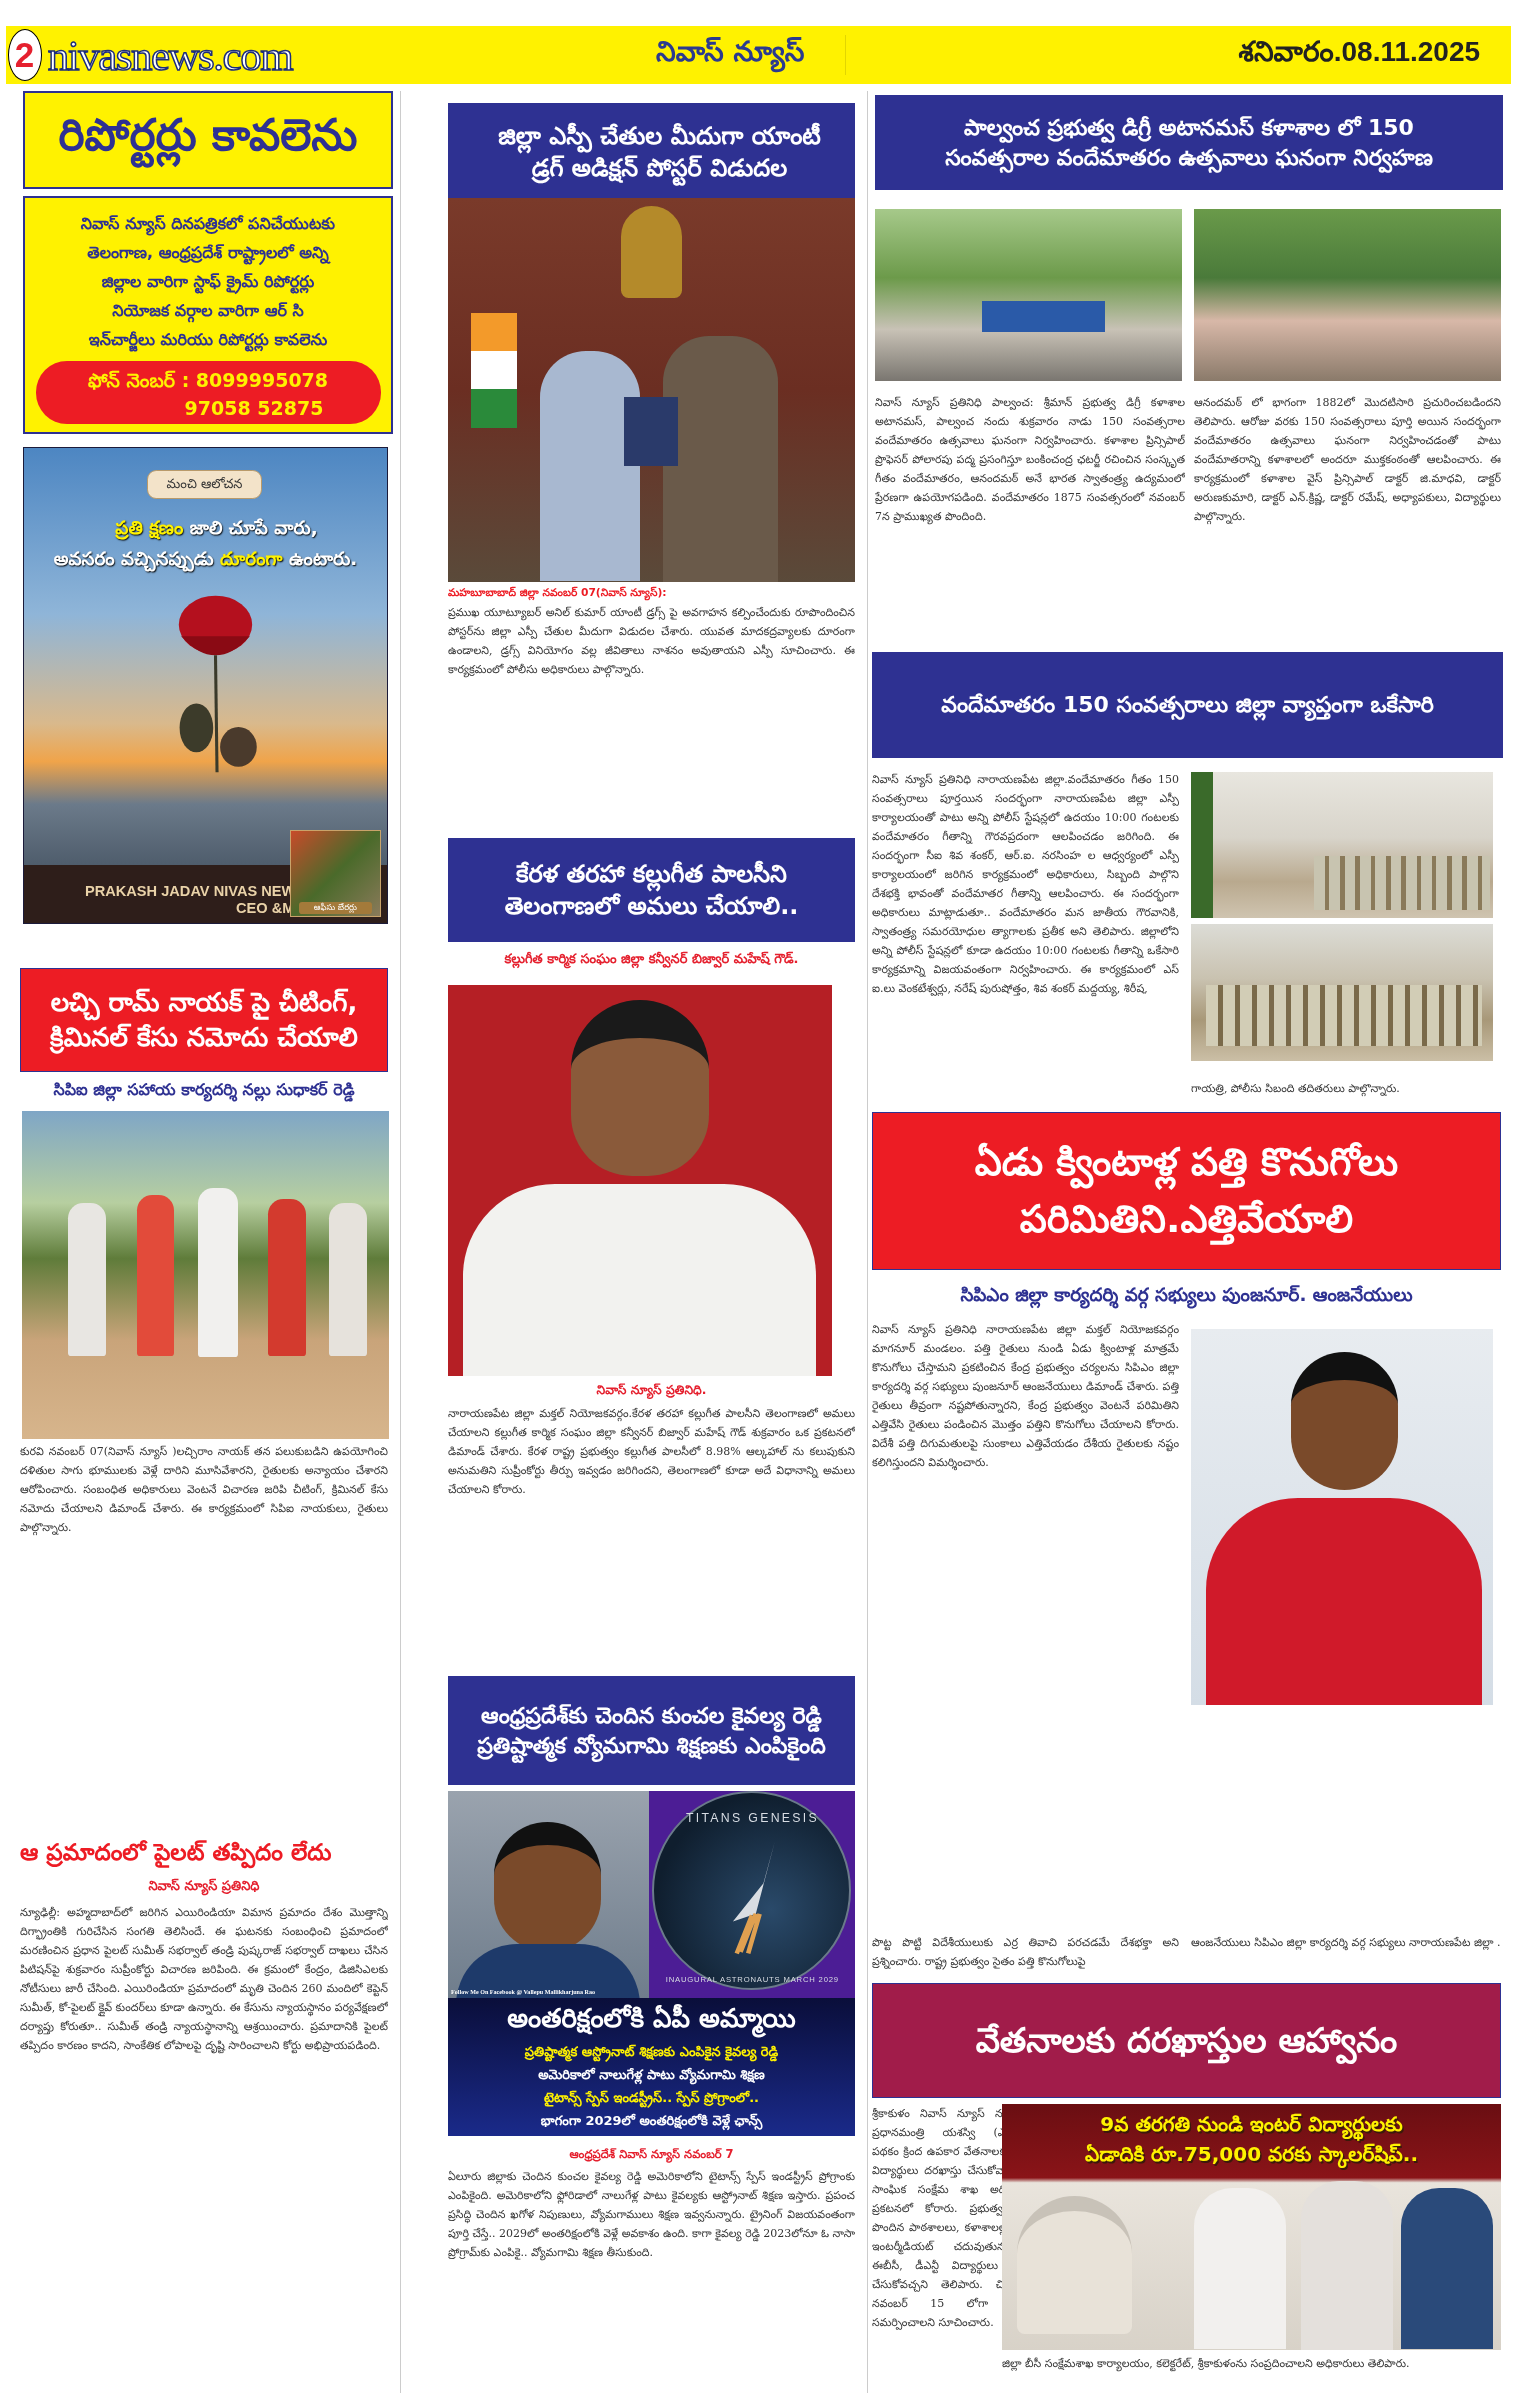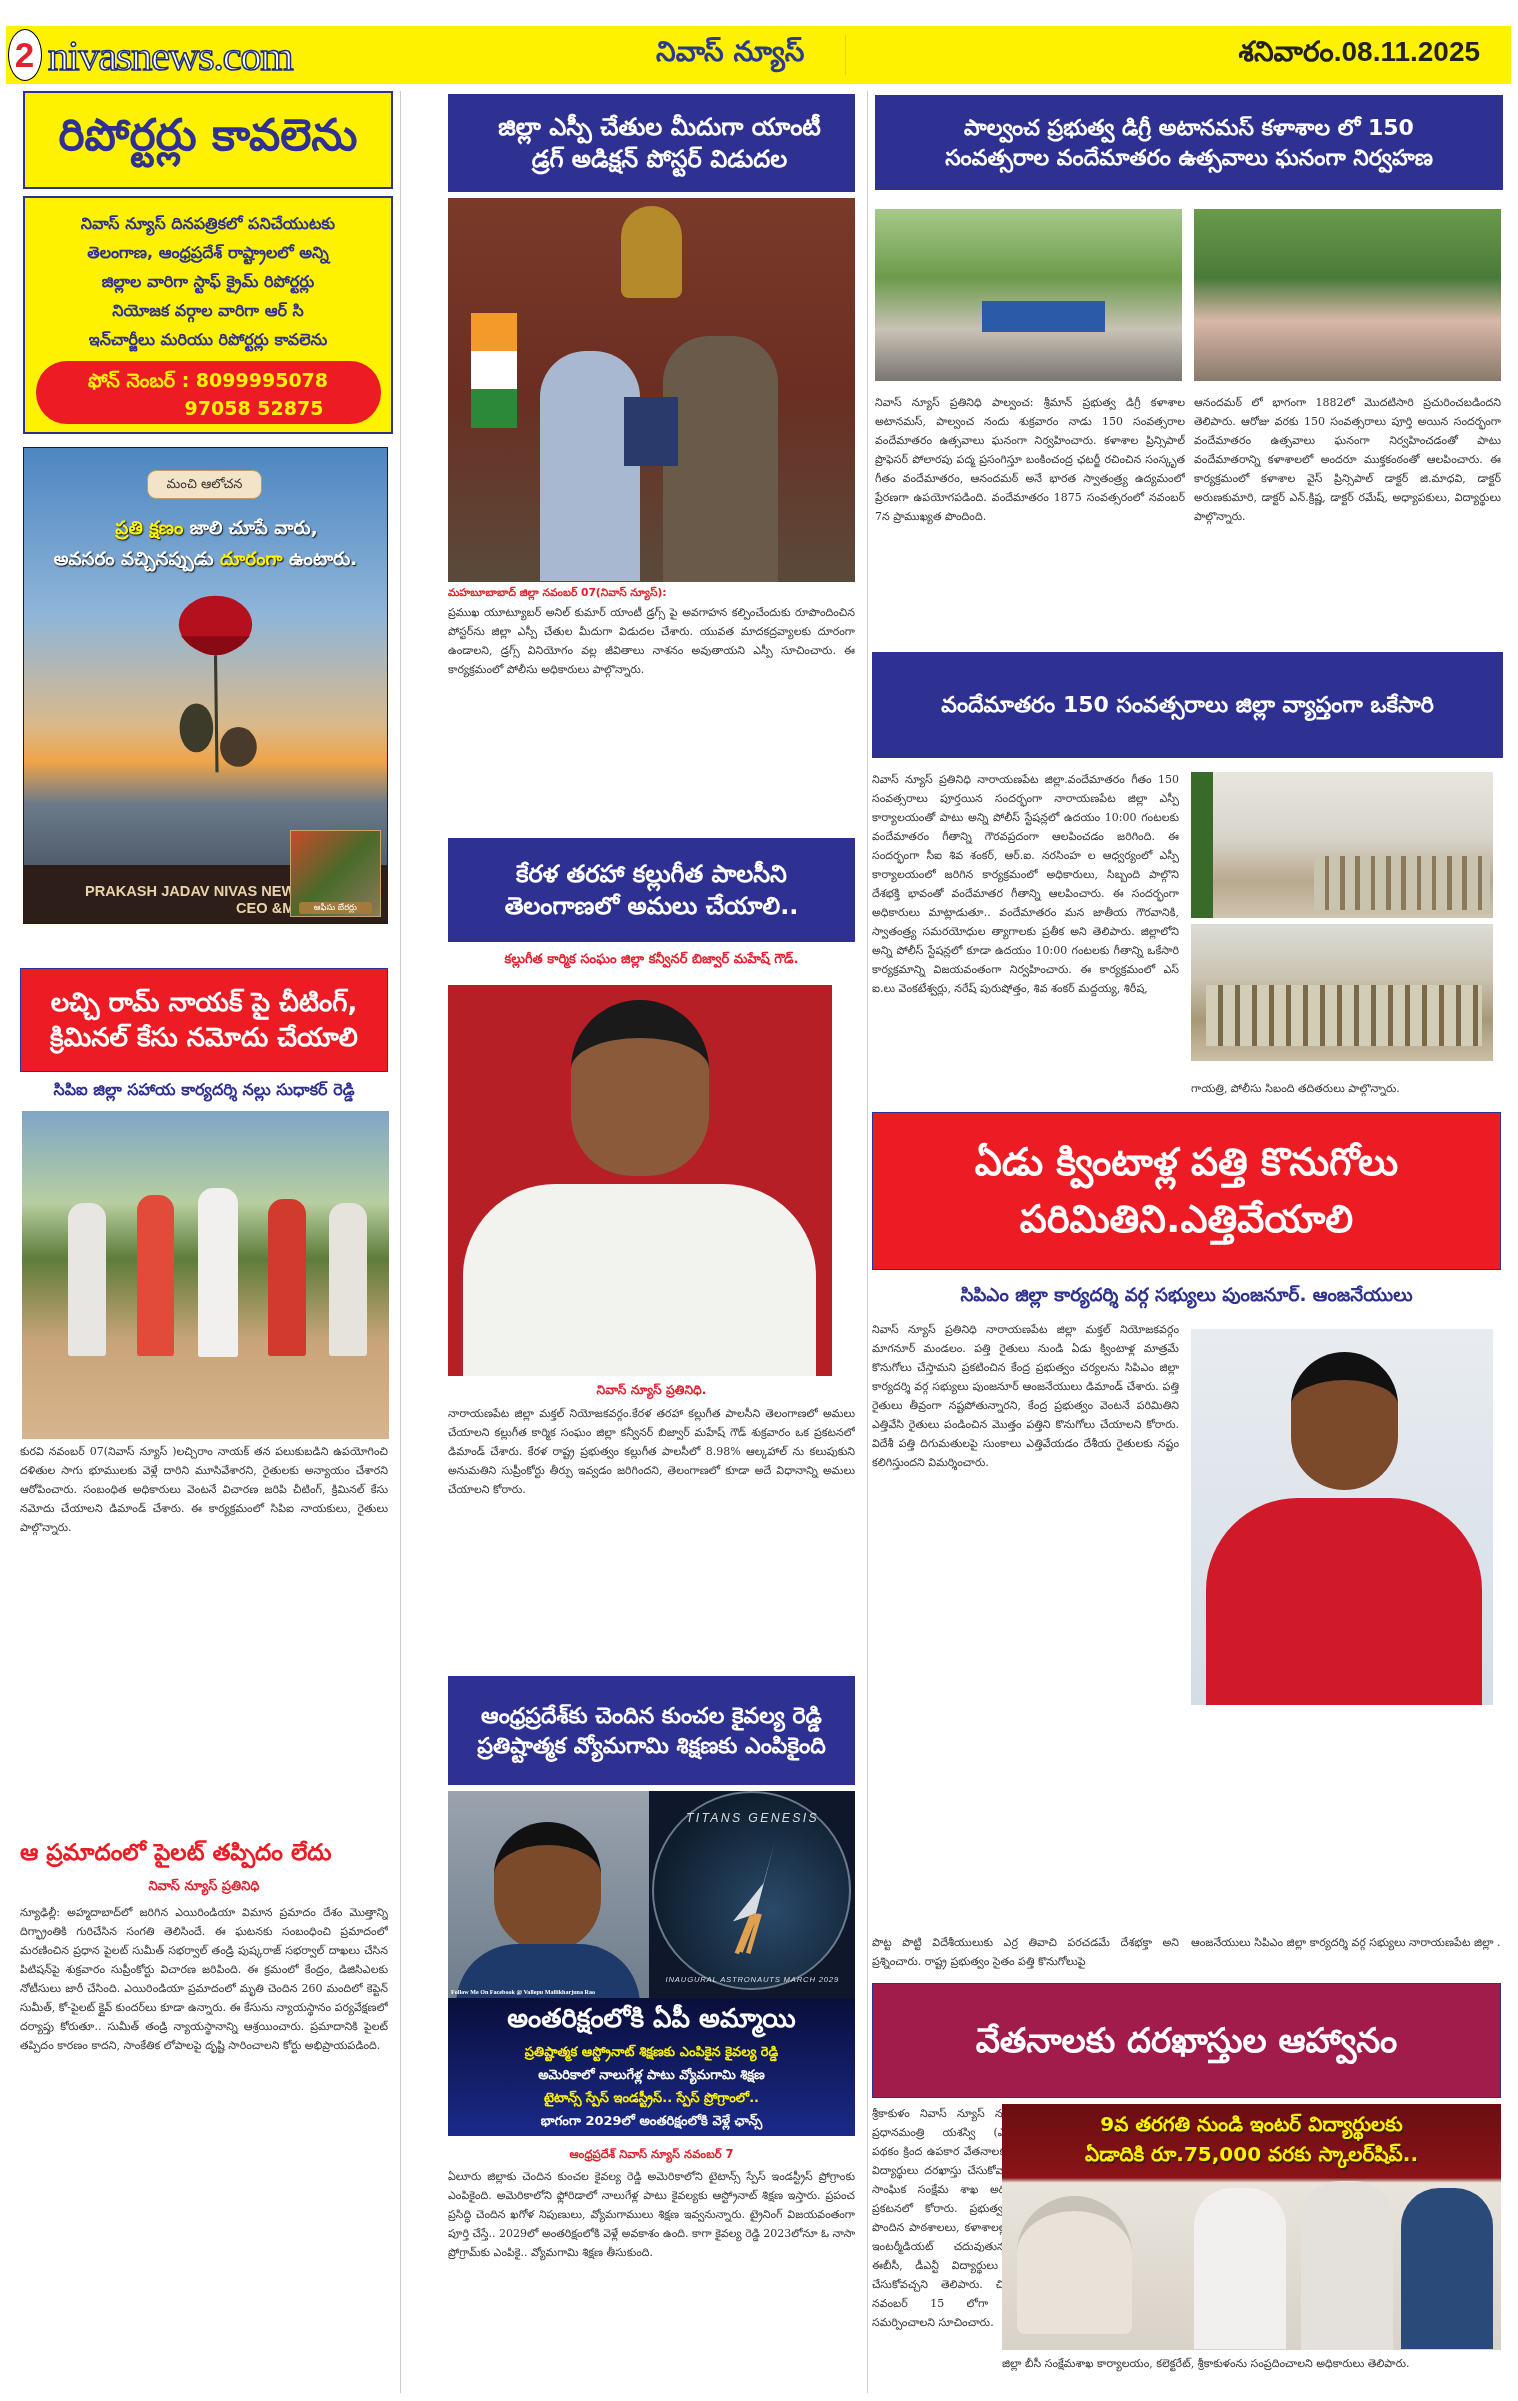--- a/index.html
+++ b/index.html
@@ -80,21 +80,21 @@
 </div>
 <div class="abs body-text" style="left:20px;top:1442px;width:368px;height:384px;">కురవి నవంబర్ 07(నివాస్ న్యూస్ )లచ్చిరాం నాయక్ తన పలుకుబడిని ఉపయోగించి దళితుల సాగు భూములకు వెళ్లే దారిని మూసివేశారని, రైతులకు అన్యాయం చేశారని ఆరోపించారు. సంబంధిత అధికారులు వెంటనే విచారణ జరిపి చీటింగ్, క్రిమినల్ కేసు నమోదు చేయాలని డిమాండ్ చేశారు. ఈ కార్యక్రమంలో సిపిఐ నాయకులు, రైతులు పాల్గొన్నారు.</div>
 
 <div class="abs" style="left:20px;top:1839px;width:368px;font-size:23px;font-weight:bold;color:#ed1c24;">ఆ ప్రమాదంలో పైలట్ తప్పిదం లేదు</div>
 <div class="abs sub-red" style="left:20px;top:1878px;width:368px;font-size:13px;">నివాస్ న్యూస్ ప్రతినిధి</div>
 <div class="abs body-text" style="left:20px;top:1903px;width:368px;height:491px;">న్యూఢిల్లీ: అహ్మదాబాద్‌లో జరిగిన ఎయిరిండియా విమాన ప్రమాదం దేశం మొత్తాన్ని దిగ్భ్రాంతికి గురిచేసిన సంగతి తెలిసిందే. ఈ ఘటనకు సంబంధించి ప్రమాదంలో మరణించిన ప్రధాన పైలట్ సుమీత్ సభర్వాల్ తండ్రి పుష్కరాజ్ సభర్వాల్ దాఖలు చేసిన పిటిషన్‌పై శుక్రవారం సుప్రీంకోర్టు విచారణ జరిపింది. ఈ క్రమంలో కేంద్రం, డిజిసిఎలకు నోటీసులు జారీ చేసింది. ఎయిరిండియా ప్రమాదంలో మృతి చెందిన 260 మందిలో కెప్టెన్ సుమీత్, కో-పైలట్ క్లైవ్ కుందర్‌లు కూడా ఉన్నారు. ఈ కేసును న్యాయస్థానం పర్యవేక్షణలో దర్యాప్తు కోరుతూ.. సుమీత్ తండ్రి న్యాయస్థానాన్ని ఆశ్రయించారు. ప్రమాదానికి పైలట్ తప్పిదం కారణం కాదని, సాంకేతిక లోపాలపై దృష్టి సారించాలని కోర్టు అభిప్రాయపడింది.</div>
 
 <div class="abs" style="left:400px;top:91px;width:0.8px;height:2302px;background:#ccc;"></div>
 <div class="abs" style="left:867px;top:91px;width:0.8px;height:2302px;background:#ccc;"></div>
 
-<div class="abs hdl-blue" style="left:448px;top:94px;width:407px;height:98px;font-size:24px;padding-left:16px;">
+<div class="abs hdl-blue" style="left:448px;top:103px;width:407px;height:98px;font-size:24px;padding-left:16px;">
   <div>జిల్లా ఎస్పీ చేతుల మీదుగా యాంటీ</div>
   <div>డ్రగ్ అడిక్షన్ పోస్టర్ విడుదల</div>
 </div>
 <div class="abs photo" style="left:448px;top:198px;width:407px;height:384px;background:linear-gradient(180deg,#7a3a2a 0%,#6b2e22 50%,#5a4a3a 100%);">
   <div style="position:absolute;left:173px;top:7.7px;width:61px;height:92px;background:#b48a2a;border-radius:31px 31px 7.7px 7.7px;"></div>
   <div style="position:absolute;left:23px;top:115px;width:46px;height:115px;background:linear-gradient(180deg,#f39a2a 33%,#fff 33%,#fff 66%,#2a8a3a 66%);"></div>
   <div style="position:absolute;left:92px;top:153px;width:100px;height:230px;background:#a8b8d0;border-radius:46px 46px 0 0;"></div>
   <div style="position:absolute;left:215px;top:138px;width:115px;height:246px;background:#6a5a4a;border-radius:46px 46px 0 0;"></div>
   <div style="position:absolute;left:176px;top:199px;width:54px;height:69px;background:#2a3a6a;"></div>
 </div>
@@ -115,21 +115,21 @@
 
 <div class="abs hdl-blue" style="left:448px;top:1676px;width:407px;height:109px;font-size:22px;">
   <div>ఆంధ్రప్రదేశ్‌కు చెందిన కుంచల కైవల్య రెడ్డి</div>
   <div>ప్రతిష్టాత్మక వ్యోమగామి శిక్షణకు ఎంపికైంది</div>
 </div>
 <div class="abs photo" style="left:448px;top:1791px;width:201px;height:207px;background:linear-gradient(180deg,#9aa3ae,#6f7d8c);">
   <div style="position:absolute;left:46px;top:31px;width:107px;height:130px;background:#7a4a2a;border-radius:54px;border-top:23px solid #111;"></div>
   <div style="position:absolute;left:7.7px;top:153px;width:184px;height:61px;background:#1e3a6a;border-radius:61px 61px 0 0;"></div>
   <div style="position:absolute;left:3.1px;bottom:3.1px;font-size:6.1px;color:#fff;font-family:'Liberation Serif',serif;font-weight:bold;">Follow Me On Facebook @ Vallepu Mallikharjuna Rao</div>
 </div>
-<div class="abs photo" style="left:649px;top:1791px;width:206px;height:207px;background:#0f172a;font-style:italic;">
+<div class="abs photo" style="left:649px;top:1791px;width:206px;height:207px;background:#4c1d95;">
   <div style="position:absolute;left:3.1px;top:0;width:199px;height:199px;border-radius:50%;background:radial-gradient(circle at 60% 60%,#2a4a6a,#0f1e2e 70%);border:2.3px solid #6a7a8a;"></div>
   <div style="position:absolute;left:23px;top:20px;width:161px;text-align:center;color:#d8dde4;font-size:12.3px;letter-spacing:2.3px;font-family:'Liberation Sans',sans-serif;">TITANS GENESIS</div>
   <svg style="position:absolute;left:61px;top:46px;" width="84" height="123" viewBox="0 0 110 160">
     <path d="M85 5 L60 100 L30 110 L70 60 Z" fill="#d9dde2"></path>
     <path d="M60 100 L40 150 M55 102 L35 152 M65 100 L50 152" stroke="#e0a050" stroke-width="6"></path>
   </svg>
   <div style="position:absolute;left:15.3px;bottom:14px;width:176px;text-align:center;color:#d8dde4;font-size:7.7px;letter-spacing:0.8px;font-family:'Liberation Sans',sans-serif;">INAUGURAL ASTRONAUTS MARCH 2029</div>
 </div>
 <div class="abs" style="left:448px;top:1998px;width:407px;height:138px;background:linear-gradient(180deg,#0a0e3a,#1a2a8a);text-align:center;padding-top:4.6px;">
   <div style="color:#fff;font-size:26px;font-weight:bold;">అంతరిక్షంలోకి  ఏపీ అమ్మాయి</div>

